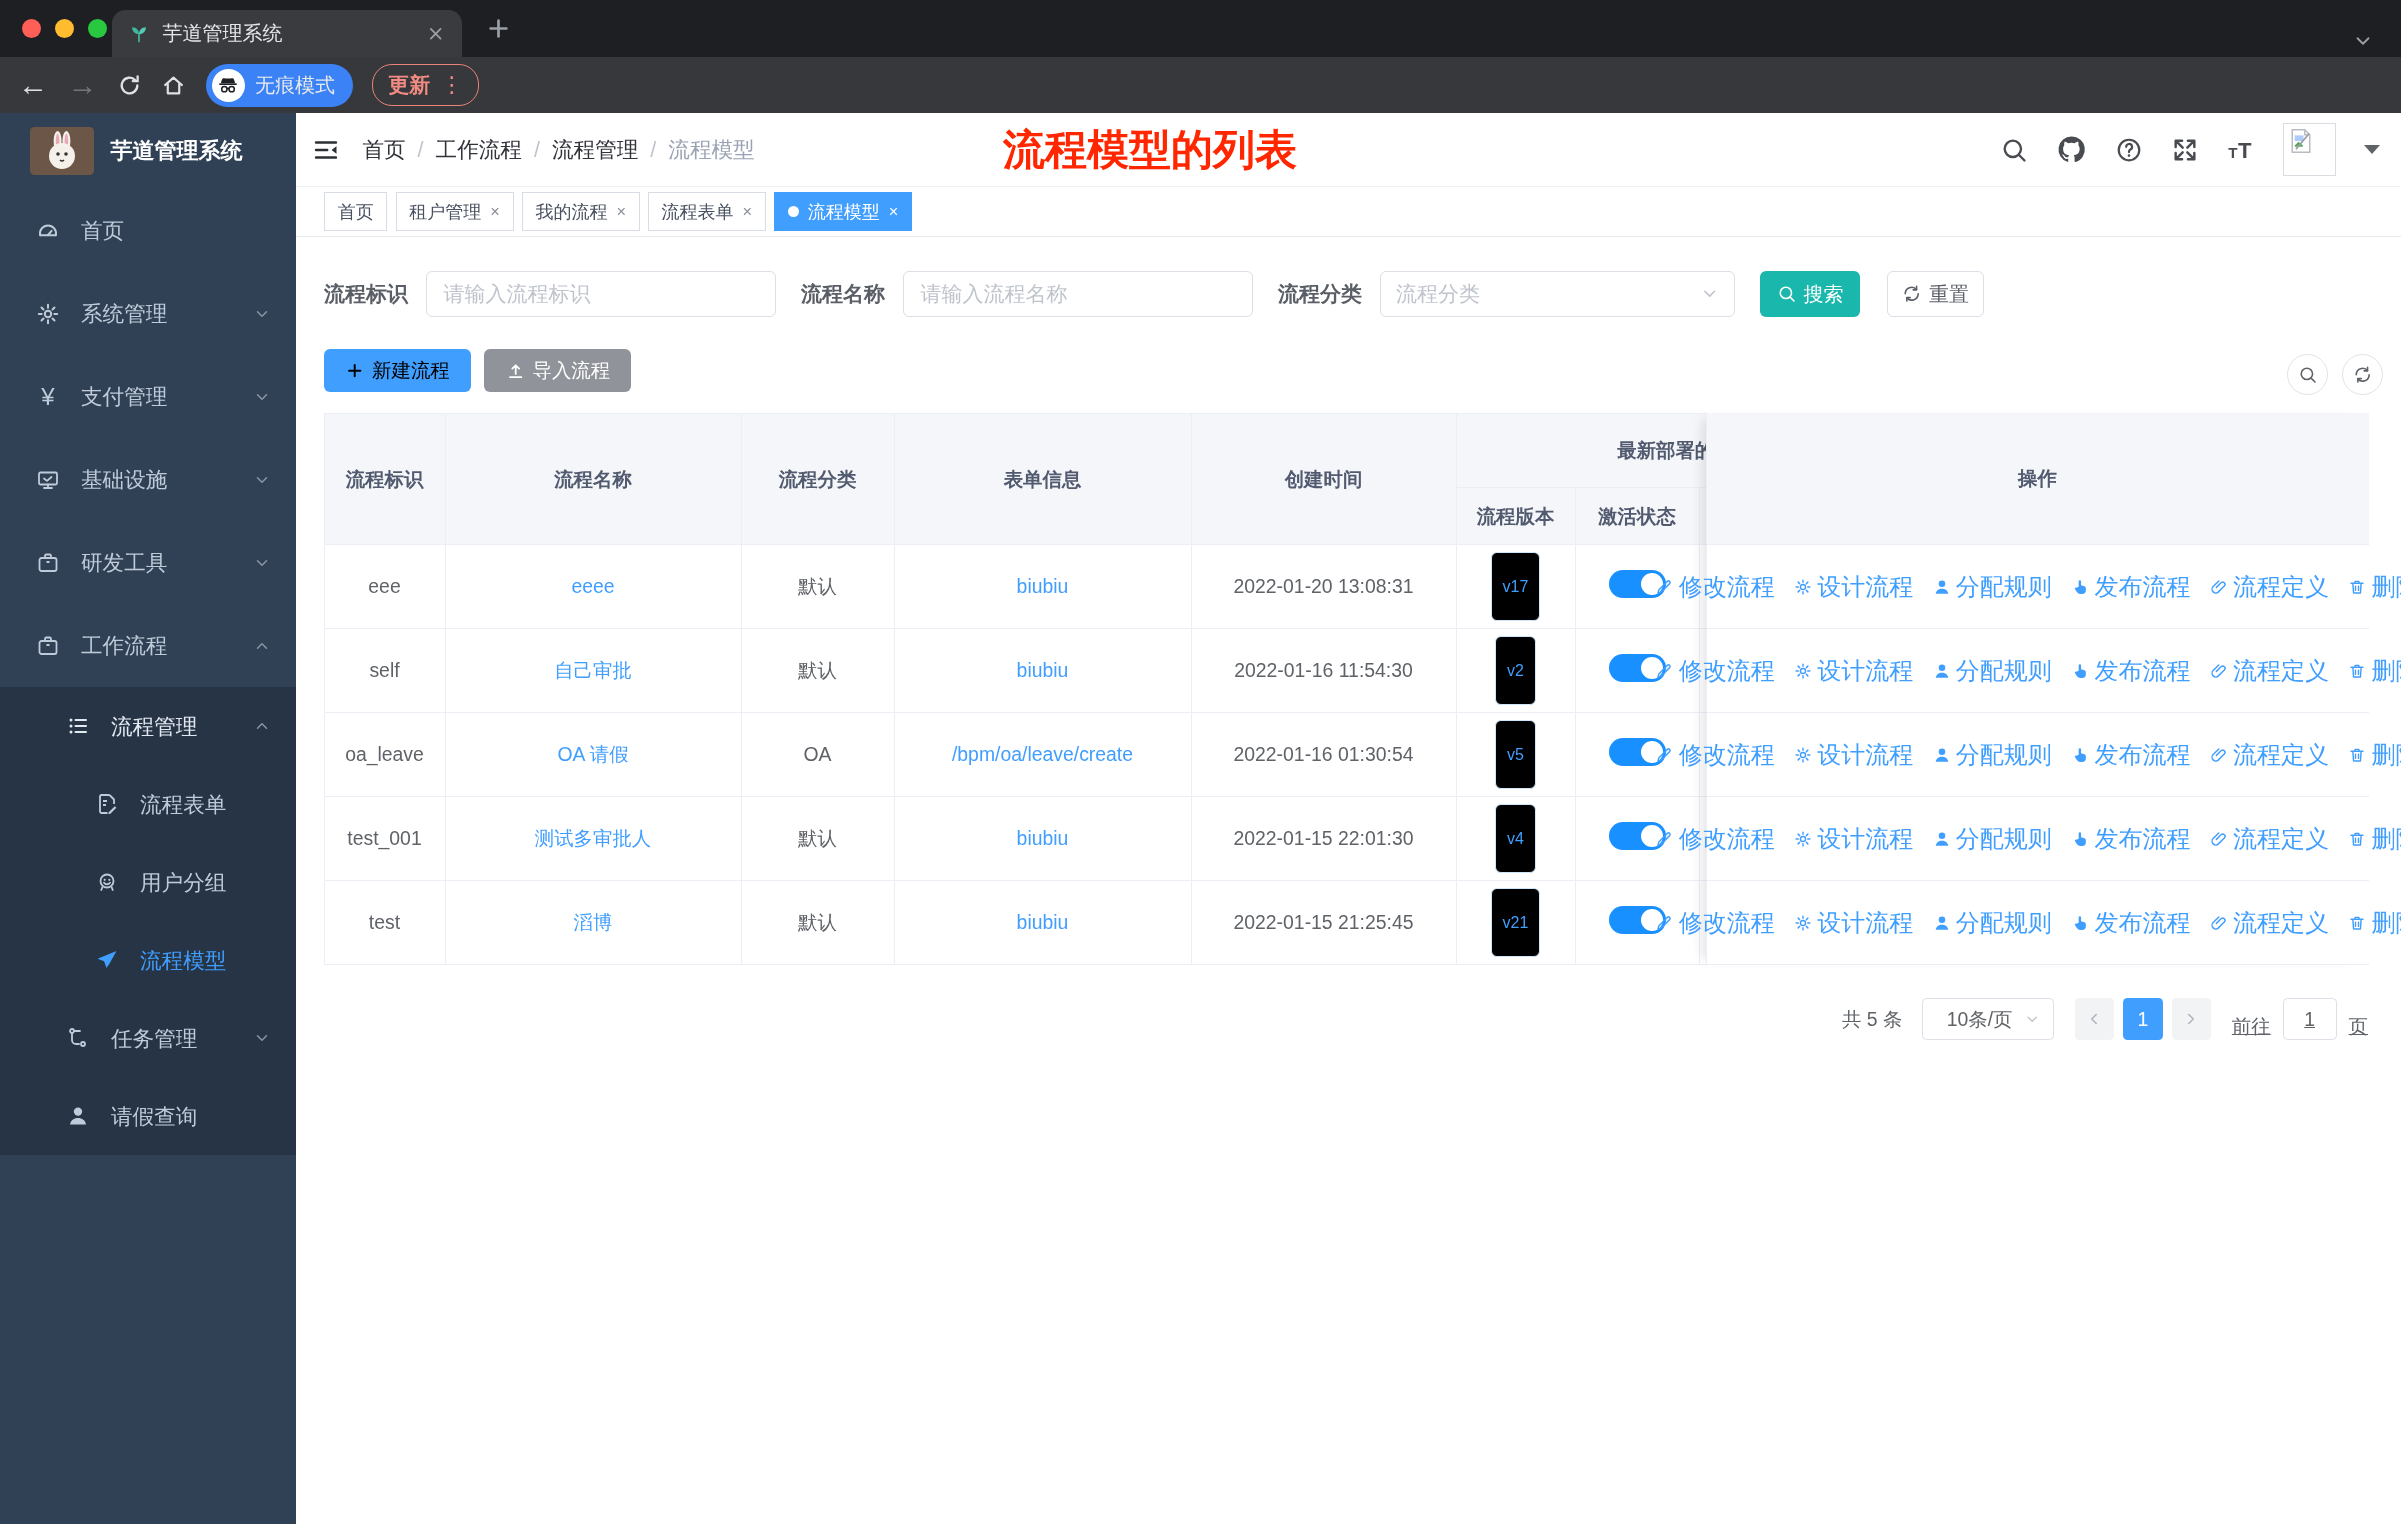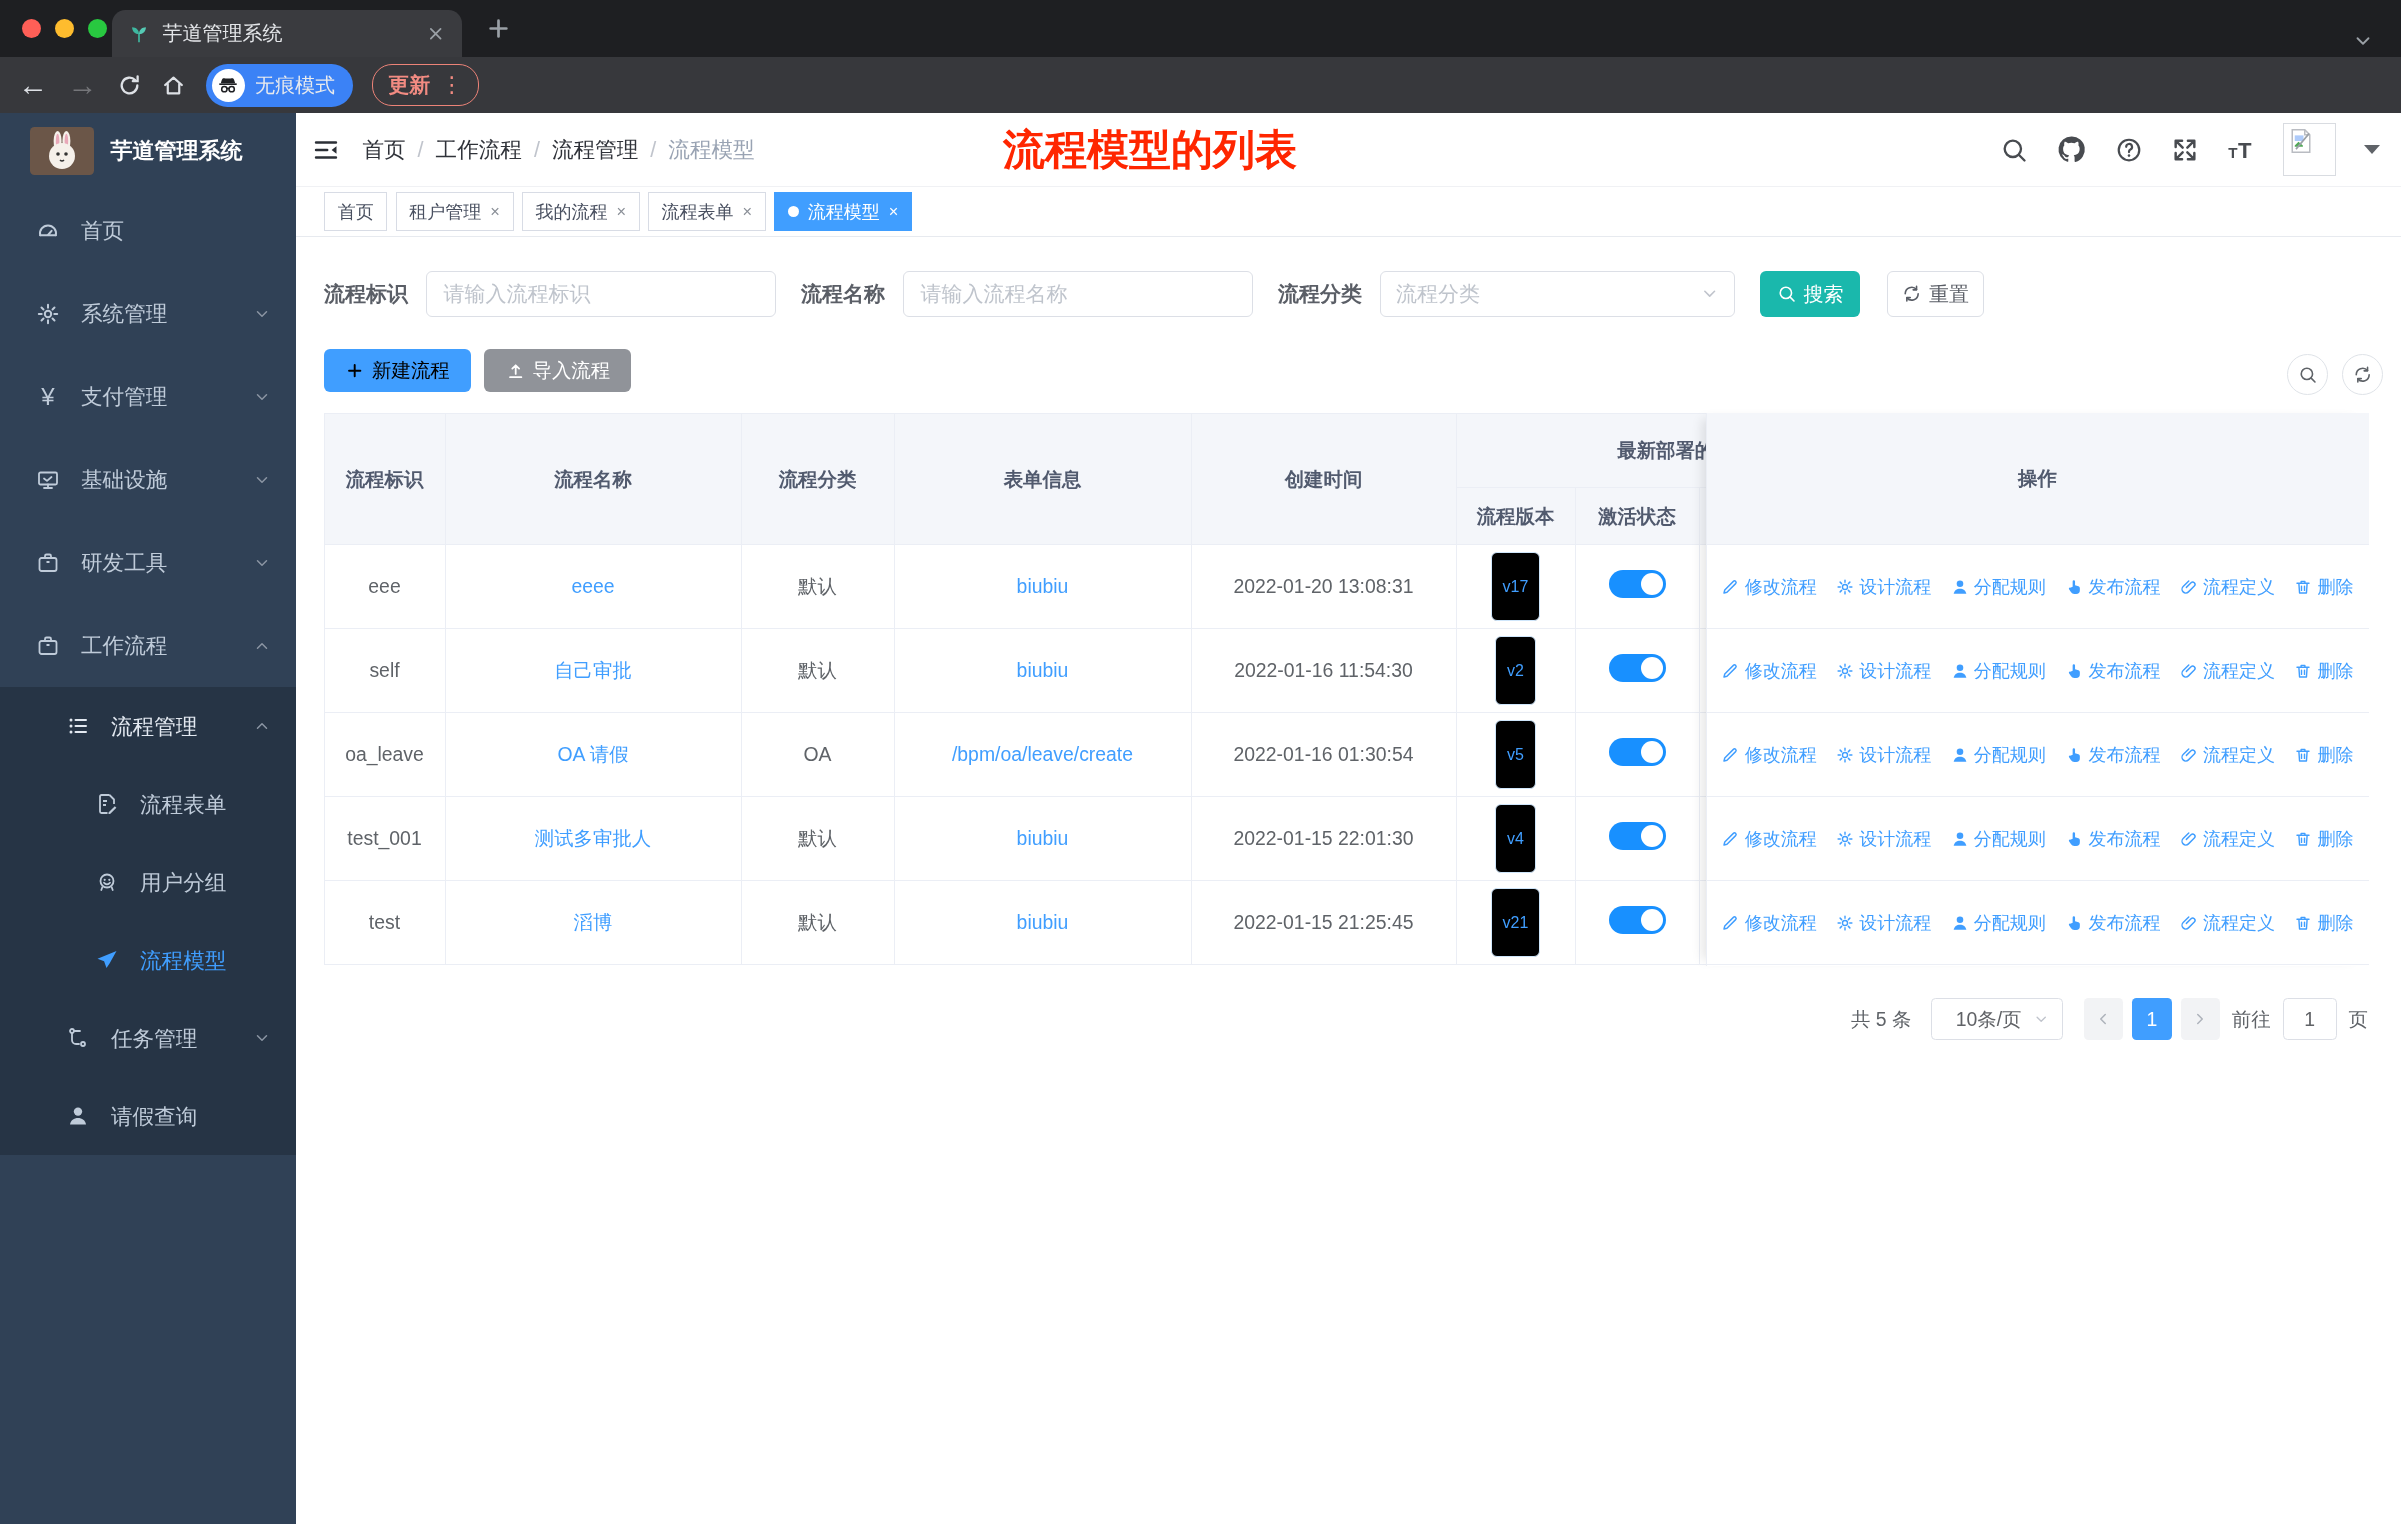--- a/index.html
+++ b/index.html
@@ -110,35 +110,35 @@
           position:relative;cursor:pointer;}
   .switch i{position:absolute;right:3px;top:3px;width:22px;height:22px;border-radius:50%;background:#fff;}
   .fixedcol{position:absolute;left:1382px;top:0;width:663px;height:553px;background:#fff;
             border-left:0.7px solid #ebeef5;box-shadow:-10.4px 0 10.4px -6px rgba(0,0,0,.10);
             box-sizing:border-box;}
   .ovhead{height:132px;background:#f4f6fa;border-bottom:0.7px solid #ebeef5;display:flex;
           align-items:center;justify-content:center;color:#515a6e;font-size:19.4px;font-weight:600;
           box-sizing:border-box;}
   .ovrow{height:84px;border-bottom:0.7px solid #ebeef5;display:flex;align-items:center;
          justify-content:center;gap:19.4px;box-sizing:border-box;}
-  .act{color:var(--accent,#409eff);font-size:18px;display:flex;align-items:center;gap:5.2px;
+  .act{color:var(--accent,#409eff);font-size:24px;display:flex;align-items:center;gap:5.2px;
        cursor:pointer;white-space:nowrap;}
   .act .aic{width:18px;height:18px;}
   
   .pager{position:absolute;top:761px;right:34px;height:42px;display:flex;align-items:center;
          font-size:19.4px;color:#5f6368;}
   .psel{width:132px;height:42px;border:0.7px solid #dcdfe6;border-radius:4.5px;display:flex;
         align-items:center;padding:0 12px;box-sizing:border-box;margin:0 21px 0 19.4px;color:#606266;}
   .psel .ph{flex:1;text-align:center;}
   .psel .chev{width:16.4px;height:16.4px;color:#c0c4cc;}
   .pbtn{width:39px;height:42px;border-radius:4.5px;background:#f2f3f5;color:#aeb3bb;display:flex;
         align-items:center;justify-content:center;cursor:pointer;}
   .pcur{width:40px;height:42px;border-radius:4.5px;background:var(--accent,#409eff);color:#fff;
         display:flex;align-items:center;justify-content:center;margin:0 9px;cursor:pointer;}
-  .goto{margin-left:12px;display:flex;align-items:center;gap:12px;}
+  .goto{margin-left:21px;display:flex;align-items:flex-end;gap:12px;text-decoration:underline;}
   .ginput{width:54px;height:42px;border:0.7px solid #dcdfe6;border-radius:4.5px;text-align:center;
           font-size:19.4px;color:#606266;outline:none;box-sizing:border-box;font-family:inherit;}
 </style>
 </head>
 <body>
 
 <svg width="0" height="0" style="position:absolute">
 <defs>
 <symbol id="i-chev" viewBox="0 0 24 24" fill="none" stroke="currentColor" stroke-width="2" stroke-linecap="round" stroke-linejoin="round">
         <path d="M6 9l6 6 6-6"></path>

